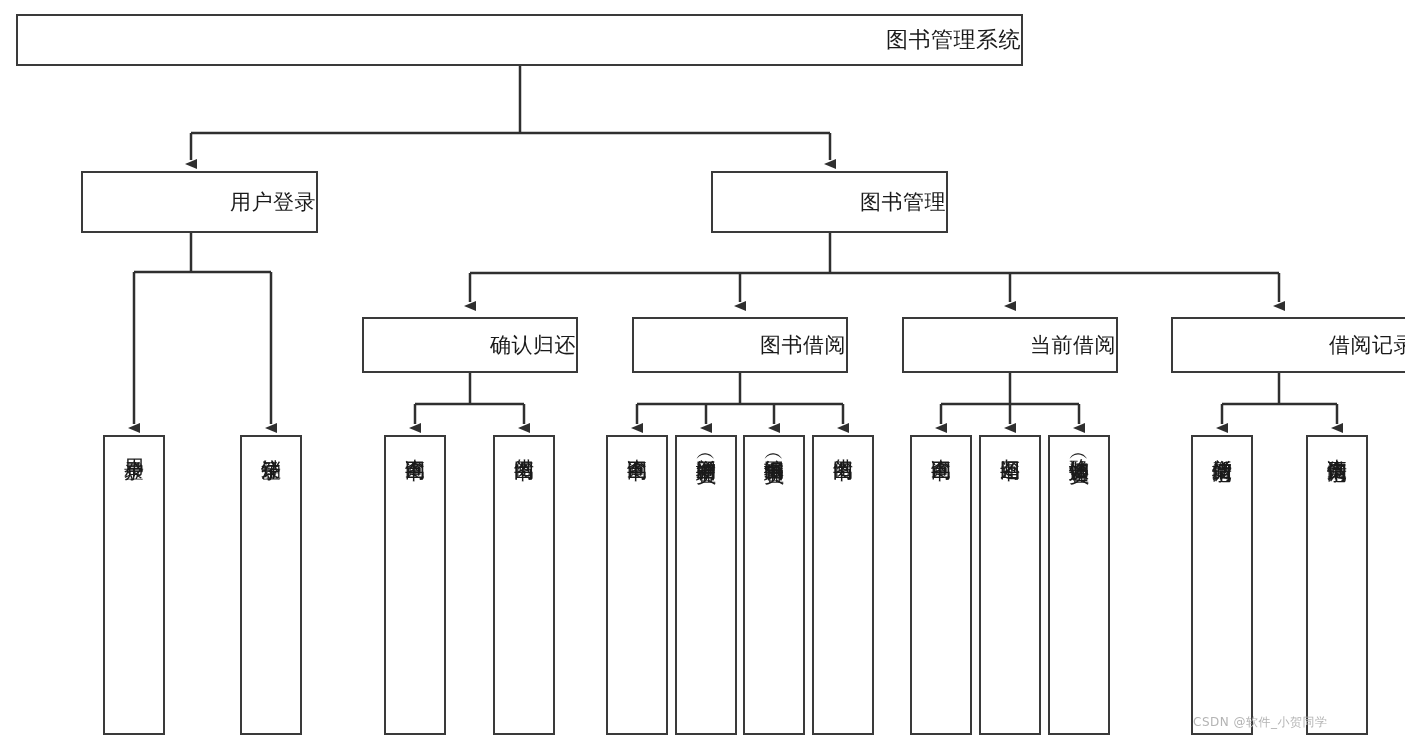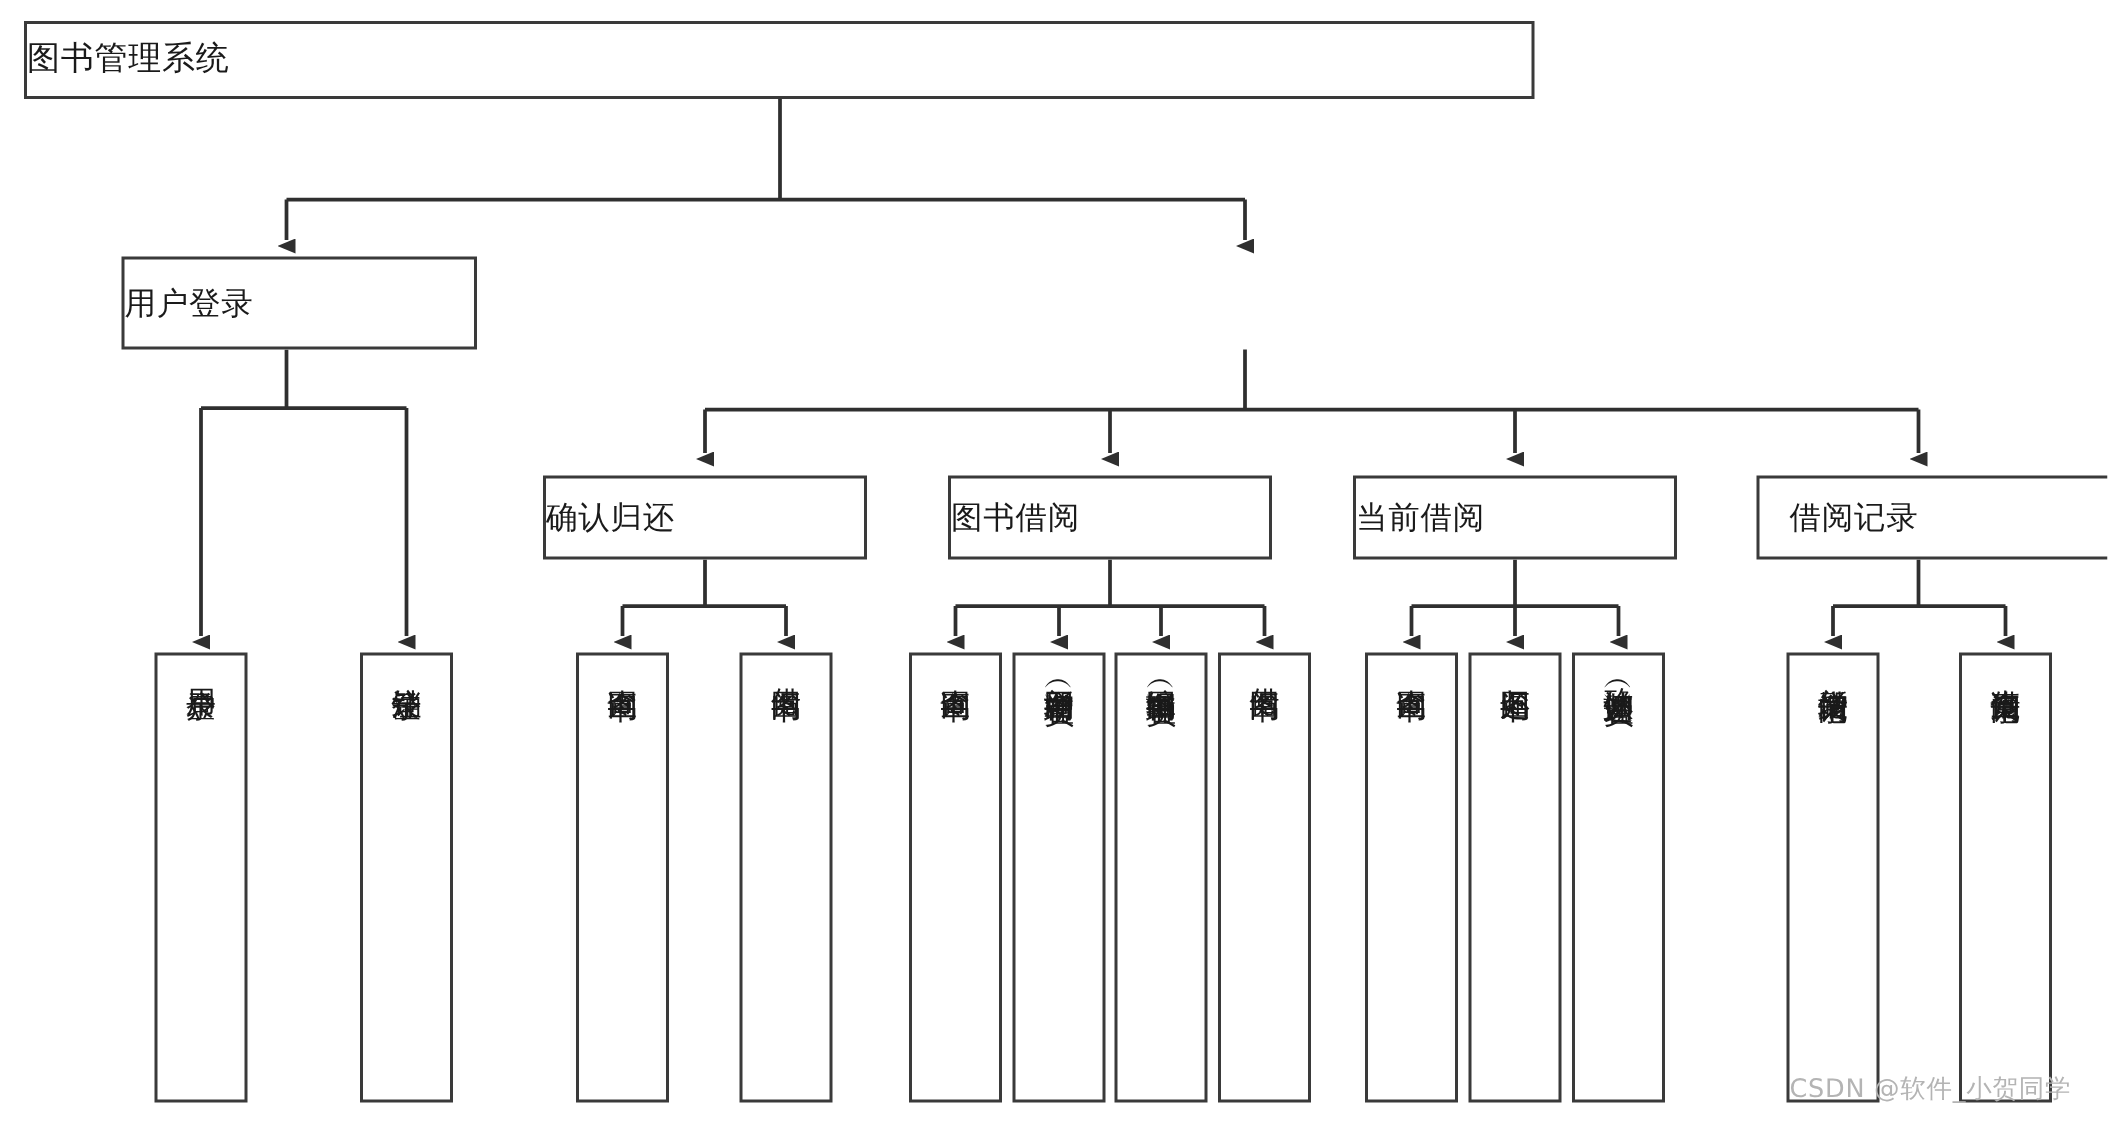--- a/index.html
+++ b/index.html
@@ -24,21 +24,21 @@
     width: 1405px;
     height: 747px;
   }
   .node {
     position: absolute;
     box-sizing: border-box;
     border: 2px solid #3a3a3a;
     background: #ffffff;
     display: flex;
     align-items: center;
-    justify-content: flex-start;
+    justify-content: flex-end;
     color: #1a1a1a;
     z-index: 2;
   }
   .node-label {
     display: block;
     text-align: center;
     line-height: 1.18;
     color: #1a1a1a;
   }
   
@@ -59,21 +59,21 @@
   .node.vert .node-label {
     writing-mode: vertical-rl;
     text-orientation: upright;
     font-size: 20px;
     line-height: 1.05;
     letter-spacing: 1px;
     white-space: nowrap;
   }
   .watermark {
     position: absolute;
-    font-size: 17px;
+    font-size: 12px;
     color: #b4b4b4;
     white-space: nowrap;
     z-index: 5;
     letter-spacing: 0.5px;
   }
 </style>
 </head>
 <body>
 
 <div id="canvas">
@@ -129,20 +129,23 @@
   </svg>
 
   <div class="node horiz root" style="left:16px; top:14px; width:1007px; height:52px;">
     <span class="node-label">图书管理系统</span>
   </div>
 
   <div class="node horiz" style="left:81px; top:171px; width:237px; height:62px;">
     <span class="node-label">用户登录</span>
   </div>
 
+  <div class="node horiz" style="left:711px; top:171px; width:237px; height:62px;">
+    <span class="node-label">图书管理</span>
+  </div>
 
   <div class="node horiz" style="left:362px; top:317px; width:216px; height:56px;">
     <span class="node-label">确认归还</span>
   </div>
 
   <div class="node horiz" style="left:902px; top:317px; width:216px; height:56px;">
     <span class="node-label">当前借阅</span>
   </div>
 
   <div class="node horiz" style="left:632px; top:317px; width:216px; height:56px;">

